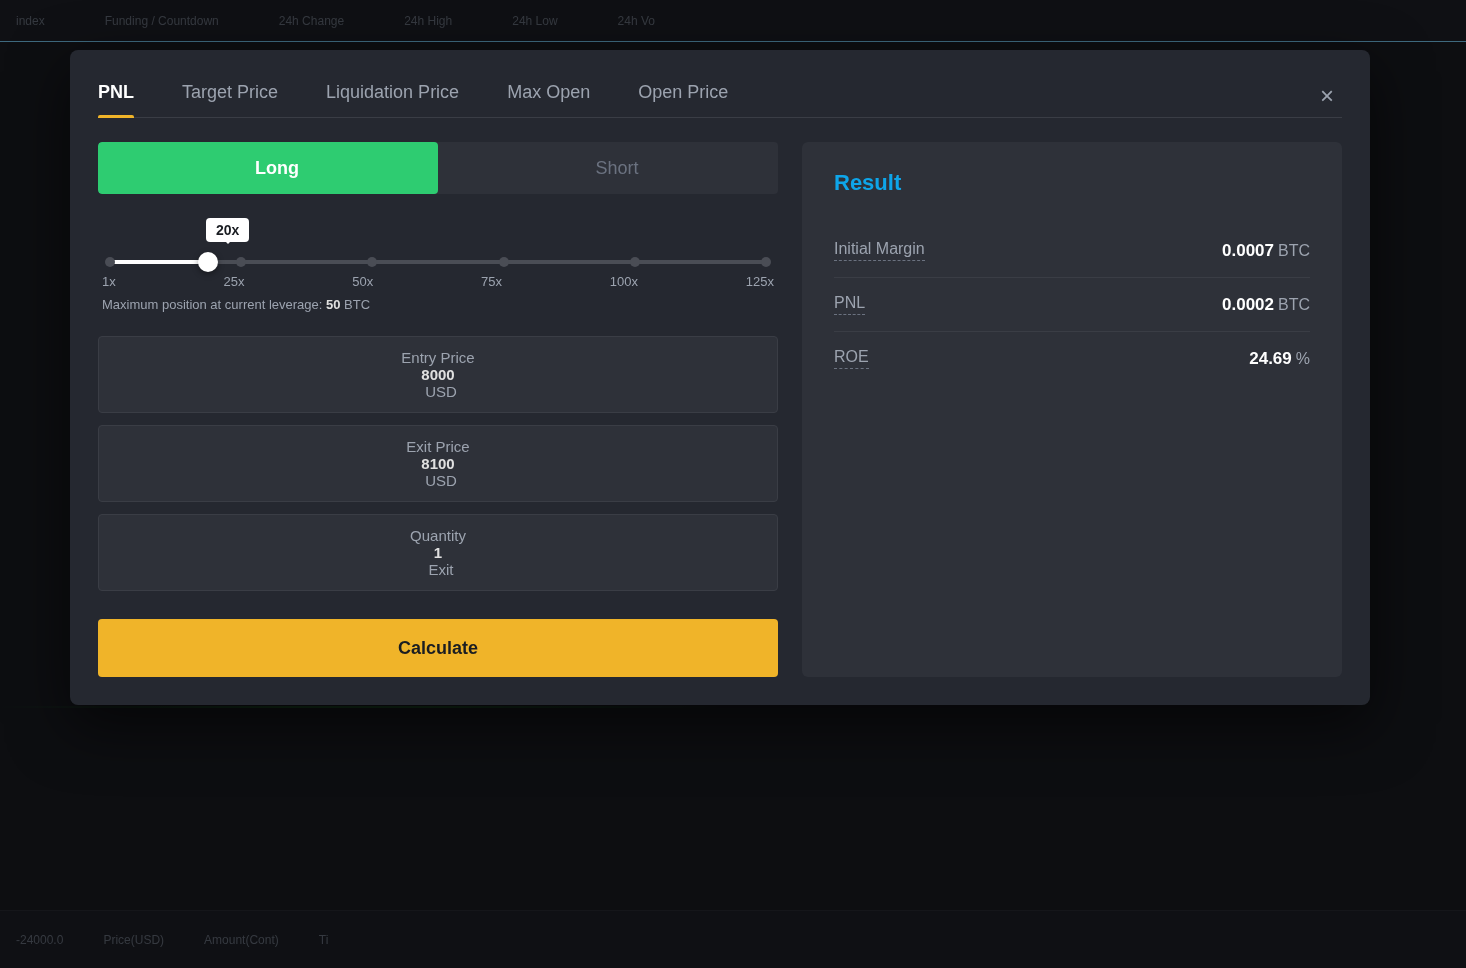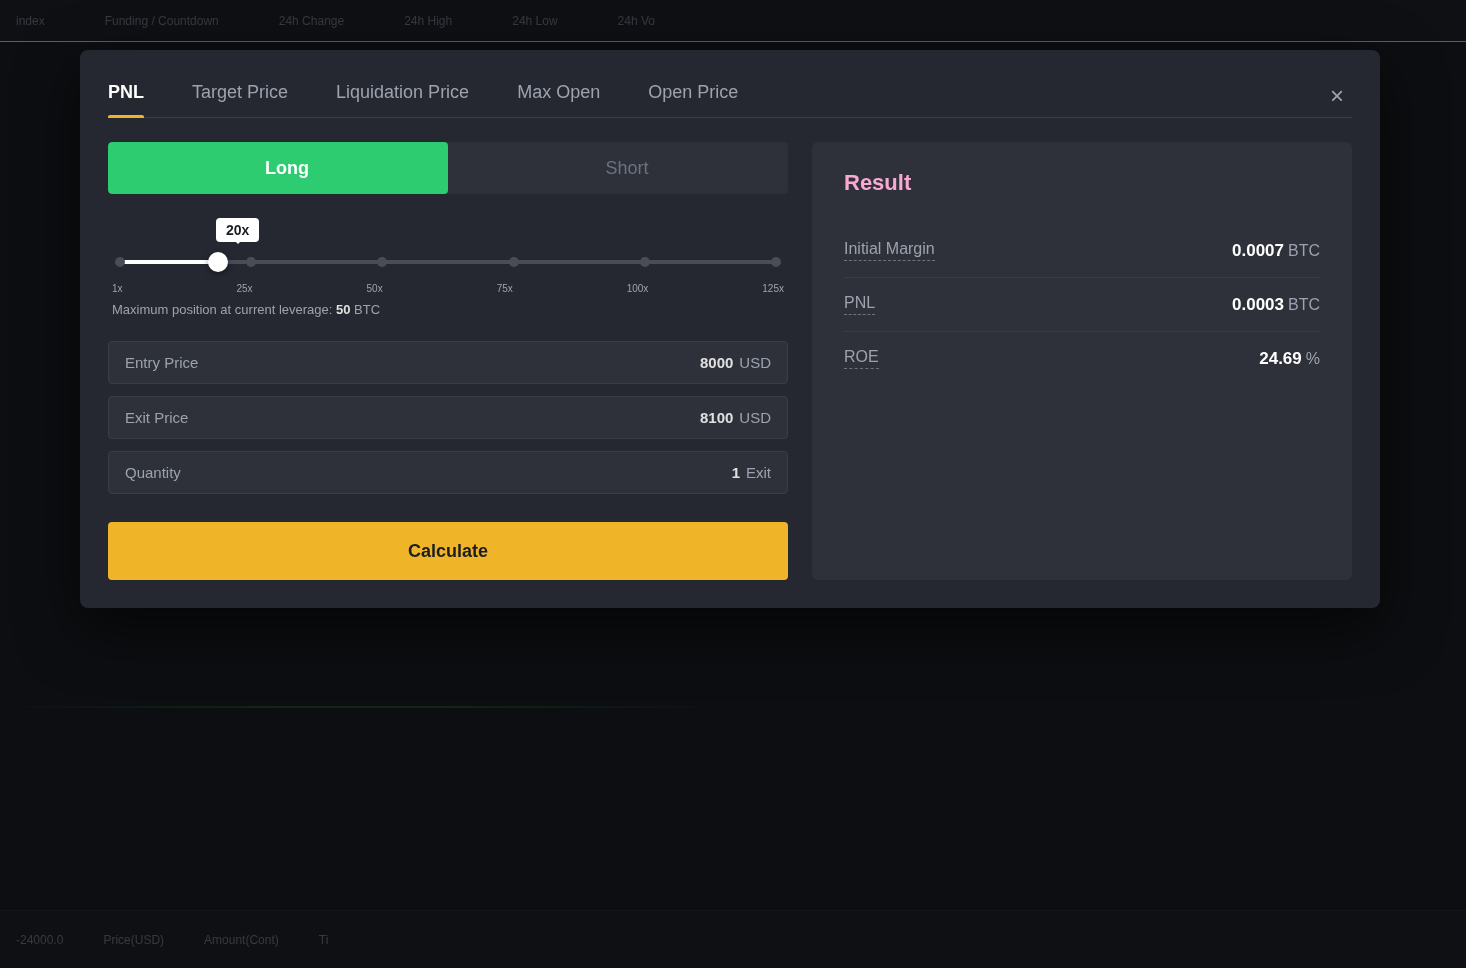--- a/index.html
+++ b/index.html
@@ -83,21 +83,21 @@
     .modal-overlay {
       position: absolute;
       top: 0; left: 0; right: 0; bottom: 0;
       background: rgba(0,0,0,0.5);
     }
 
     
     .calculator-modal {
       position: absolute;
       top: 50px;
-      left: 80px;
+      left: 70px;
       width: 1300px;
       background: #252830;
       border-radius: 8px;
       padding: 24px 28px 28px;
       box-shadow: 0 20px 60px rgba(0,0,0,0.6);
     }
 
     
     .tabs-row {
       display: flex;
@@ -266,23 +266,23 @@
       width: 10px;
       height: 10px;
       background: #4a4d55;
       border-radius: 50%;
       transform: translateX(-50%);
     }
 
     .slider-labels {
       display: flex;
       justify-content: space-between;
-      margin-top: 9px;
-      color: #9ca3af;
-      font-size: 10px;
+      margin-top: 0;
+      color: #9ca3af;
+      font-size: 13px;
     }
 
     .max-position-text {
       font-size: 13px;
       color: #9ca3af;
       margin-top: 8px;
     }
 
     .max-position-text strong {
       color: #e0e0e0;
@@ -290,20 +290,21 @@
 
     
     .input-group {
       border: 1px solid #3a3d45;
       border-radius: 4px;
       padding: 12px 16px;
       margin-bottom: 12px;
       display: flex;
       align-items: center;
       background: #2e3139;
+      flex-direction: column;
     }
 
     .input-label {
       color: #9ca3af;
       font-size: 15px;
       flex: 1;
     }
 
     .input-value {
       font-size: 15px;
@@ -335,21 +336,21 @@
     .right-panel {
       width: 540px;
       background: #2e3139;
       border-radius: 6px;
       padding: 28px 32px;
     }
 
     .result-title {
       font-size: 22px;
       font-weight: 700;
-      color: #f9a8d4;
+      color: #0ea5e9;
       margin-bottom: 28px;
     }
 
     .result-row {
       display: flex;
       align-items: center;
       justify-content: space-between;
       padding: 16px 0;
       border-bottom: 1px solid #3a3d45;
     }
@@ -489,21 +490,21 @@
       <div class="result-row">
         <span class="result-label">Initial Margin</span>
         <span class="result-value">
           <span class="highlight">0.0007</span><span class="unit">BTC</span>
         </span>
       </div>
 
       <div class="result-row">
         <span class="result-label">PNL</span>
         <span class="result-value">
-          <span class="highlight">0.0003</span><span class="unit">BTC</span>
+          <span class="highlight">0.0002</span><span class="unit">BTC</span>
         </span>
       </div>
 
       <div class="result-row">
         <span class="result-label">ROE</span>
         <span class="result-value">
           <span class="highlight">24.69</span><span class="unit">%</span>
         </span>
       </div>
     </div>

